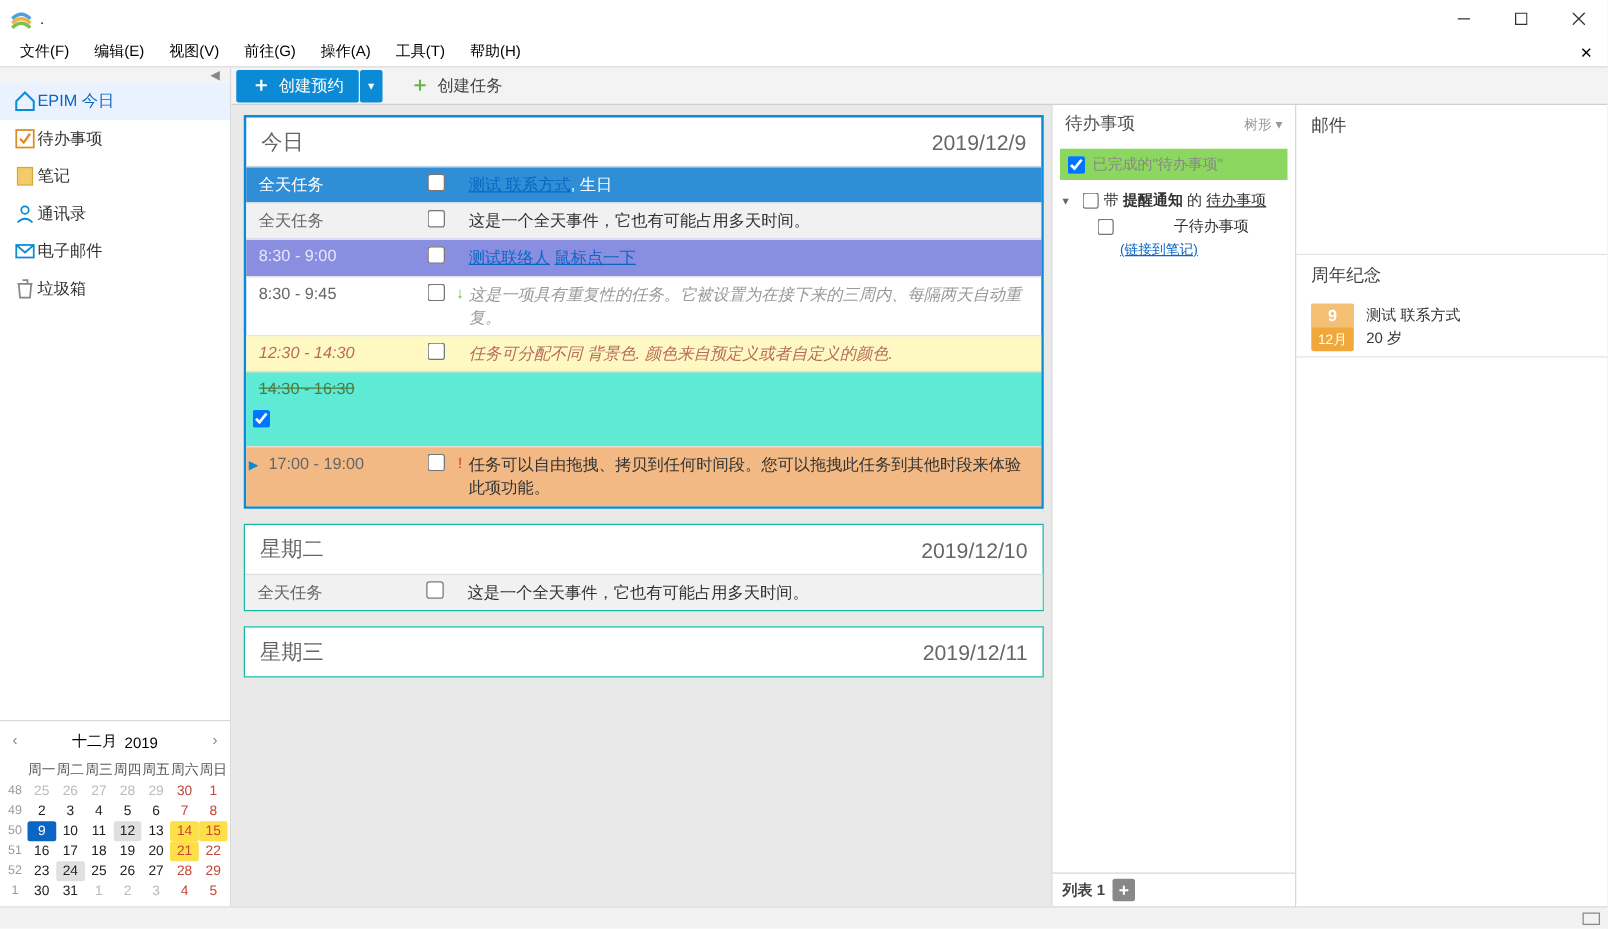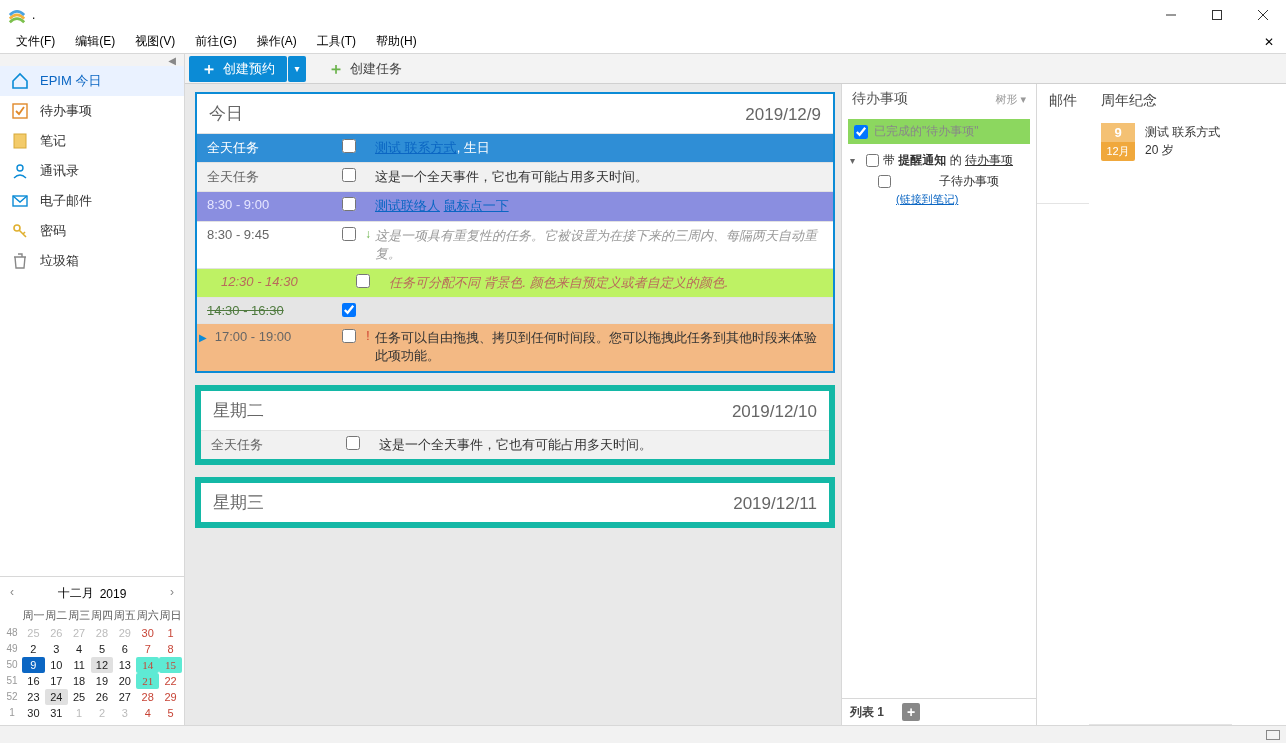--- a/index.html
+++ b/index.html
@@ -15,92 +15,92 @@
 
 .menubar { height:24px; border-bottom:1px solid #d8d8d8; background:#fff; display:flex; align-items:center; padding:0 6px; position:relative; }
 .menu-item { padding:3px 10px; cursor:pointer; }
 .menu-close { margin-left:auto; padding:0 6px; cursor:pointer; }
 
 
 .main { display:flex; height:calc(100% - 30px - 24px - 18px); }
 .sidebar { width:185px; border-right:1px solid #d8d8d8; display:flex; flex-direction:column; background:#fff; }
 .sidebar-collapse { height:12px; background:#f3f3f3; display:flex; align-items:center; justify-content:flex-end; padding-right:8px; cursor:pointer; color:#888; font-size:10px; }
 .nav { flex:0 0 auto; }
-.nav-item { height:30px; display:flex; align-items:center; gap:10px; padding:0 10px; cursor:pointer; color:#333; }
+.nav-item { height:30px; display:flex; align-items:center; padding:0 10px; cursor:pointer; color:#333; }
 .nav-item.active { background:#eaf2ff; color:#0b66c3; }
 .nav-icon { width:20px; height:20px; display:flex; align-items:center; justify-content:center; }
 .nav-label { font-size:13px; }
 
 
 .mini-cal-wrap { margin-top:auto; border-top:1px solid #d8d8d8; padding:4px 2px; }
 .mini-cal-head { display:flex; align-items:center; justify-content:center; gap:6px; font-size:12px; padding:4px 0; position:relative; }
 .mini-cal-nav { position:absolute; top:4px; color:#888; cursor:pointer; padding:0 6px; }
 .mini-cal-nav.prev { left:2px; }
 .mini-cal-nav.next { right:2px; }
 .mini-cal-grid { display:grid; grid-template-columns:20px repeat(7,1fr); font-size:11px; }
 .mini-cal-grid > div { text-align:center; padding:2px 0; }
 .mini-cal-dow { color:#555; }
 .mini-cal-wk { color:#999; font-size:10px; }
 .mini-cal-day { cursor:pointer; border-radius:2px; color:#222; }
 .mini-cal-day.other { color:#bbb; }
 .mini-cal-day.sat,.mini-cal-day.sun { color:#c74436; }
 .mini-cal-day.sel { background:#0b66c3; color:#fff; }
 .mini-cal-day.hl { background:#e0e0e0; }
-.mini-cal-day.red-hl { background:#5eead4; color:#c74436;font-family:Liberation Serif, serif; }
+.mini-cal-day.red-hl { background:#fde047; color:#c74436; }
 
 
 .content { flex:1; display:flex; flex-direction:column; background:#e9e9e9; }
 .toolbar { height:30px; display:flex; align-items:center; background:#f3f3f3; border-bottom:1px solid #d0d0d0; padding:0 4px; gap:0; }
 .tb-btn { display:flex; align-items:center; gap:6px; padding:4px 12px; cursor:pointer; color:#444; font-size:13px; }
 .tb-btn.primary { background:#0b8bd6; color:#fff; border-radius:2px; }
 .tb-btn .plus { font-weight:bold; font-size:16px; line-height:14px; }
 .tb-dd { width:18px; height:26px; background:#0b8bd6; color:#fff; display:flex; align-items:center; justify-content:center; margin-left:1px; border-radius:2px; cursor:pointer; font-size:10px; }
 .tb-btn.secondary .plus { color:#6ab34b; }
 
 .cols { flex:1; display:flex; gap:0; overflow:hidden; }
 .col-agenda { flex:1; padding:8px 6px 8px 10px; overflow:auto; }
 .col-todos { width:195px; background:#fff; border-left:1px solid #d8d8d8; display:flex; flex-direction:column; }
-.col-right { width:250px; background:#fff; border-left:1px solid #d8d8d8; display:flex; flex-direction:row; }
-
-
-.day-block { background:#fff; border:6px solid #14b8a6; margin-bottom:12px; }
+.col-right { width:250px; background:#fff; border-left:1px solid #d8d8d8; display:flex; flex-direction:column; }
+
+
+.day-block { background:#fff; border:1px solid #14b8a6; margin-bottom:12px; }
 .day-block.today { border-color:#0b8bd6; border-width:2px; }
 .day-head { display:flex; justify-content:space-between; align-items:flex-end; padding:8px 12px; font-size:17px; color:#666; }
 .entry { display:flex; align-items:flex-start; border-top:1px solid #e2e2e2; }
 .entry-time { width:140px; padding:5px 10px; font-size:13px; color:#666; }
 .entry-chk { width:24px; padding:5px 0; display:flex; align-items:center; justify-content:center; }
 .entry-chk input { width:14px; height:14px; }
 .entry-mark { width:14px; padding:5px 0; display:flex; align-items:flex-start; justify-content:center; font-size:12px; }
 .entry-text { flex:1; padding:5px 8px 5px 0; font-size:13px; line-height:1.4; color:#333; }
 .link-span { color:#0b66c3; text-decoration:underline; cursor:pointer; }
 .entry.bg-blue { background:#2f8ed6; color:#fff; }
 .entry.bg-blue .entry-time,.entry.bg-blue .entry-text { color:#fff; }
 .entry.bg-grey { background:#f1f1f1; }
 .entry.bg-purple { background:#8a8ee0; }
 .entry.bg-purple .entry-time { color:#e6e6ff; }
-.entry.bg-salmon { background:#bef264;padding-left:14px; }
+.entry.bg-salmon { background:#fef9c3; }
 .entry.bg-salmon .entry-text,.entry.bg-salmon .entry-time { color:#b96a5b; font-style:italic; }
-.entry.bg-green { background:#e5e5e5; }
+.entry.bg-green { background:#5eead4;flex-direction:column; }
 .entry.bg-green .entry-text,.entry.bg-green .entry-time { color:#4f7a3e; text-decoration:line-through; }
 .entry.bg-orange { background:#f3b984; }
 .entry .cur-arrow { color:#0b8bd6; font-size:10px; position:relative; left:-8px; }
 
 
 .panel-head { display:flex; justify-content:space-between; align-items:center; padding:6px 10px; font-size:14px; color:#555; border-bottom:1px solid transparent; }
 .panel-head .mode { font-size:11px; color:#999; cursor:pointer; }
 .todo-strip { background:#8cd75f; margin:4px 6px 6px; padding:4px 6px; display:flex; align-items:center; gap:6px; }
 .todo-strip input { width:14px; height:14px; }
 .todo-strip span { color:#888; font-size:12px; }
 .todo-tree { padding:0 8px; font-size:12px; color:#333; }
 .tt-row { display:flex; align-items:center; gap:4px; padding:2px 0; }
 .tt-row .expander { color:#666; font-size:10px; width:12px; cursor:pointer; }
 .tt-row input { width:13px; height:13px; }
 .tt-indent { padding-left:28px;gap:48px; }
 .tt-link { color:#0b66c3; text-decoration:underline; cursor:pointer; font-size:11px; }
-.todo-footer { margin-top:auto; display:flex; align-items:center; gap:18px; padding:4px 8px; border-top:1px solid #d8d8d8; font-size:12px; font-weight:bold; color:#444; }
+.todo-footer { margin-top:auto; display:flex; align-items:center; gap:6px; padding:4px 8px; border-top:1px solid #d8d8d8; font-size:12px; font-weight:bold; color:#444; }
 .todo-add { width:18px; height:18px; background:#888; color:#fff; display:flex; align-items:center; justify-content:center; font-size:14px; border-radius:2px; cursor:pointer; line-height:1; }
 
 
 .right-pane { border-bottom:1px solid #e4e4e4; }
 .right-pane .panel-head { font-size:14px; padding:8px 12px; color:#444; }
 .anniv-item { display:flex; gap:10px; padding:4px 12px; align-items:flex-start; }
 .anniv-date { width:34px; text-align:center; background:#f0a83c; color:#fff; font-size:11px; border-radius:2px; }
 .anniv-date .d { background:#f4c174; padding:2px 0; font-weight:bold; font-size:13px; }
 .anniv-date .m { padding:2px 0; }
 .anniv-text { font-size:12px; color:#333; line-height:1.5; }
@@ -192,29 +192,20 @@
           <span class="nav-label">通讯录</span>
         </div>
         <div class="nav-item">
           <span class="nav-icon">
             <svg width="20" height="20" viewBox="0 0 20 20">
               <rect x="3" y="5" width="14" height="10" fill="none" stroke="#0b8bd6" stroke-width="1.4"></rect>
               <path d="M3 5 L10 11 L17 5" fill="none" stroke="#0b8bd6" stroke-width="1.4"></path>
             </svg>
           </span>
           <span class="nav-label">电子邮件</span>
-        </div>
-        <div class="nav-item">
-          <span class="nav-icon">
-            <svg width="20" height="20" viewBox="0 0 20 20">
-              <circle cx="7" cy="7" r="3" fill="none" stroke="#e0b030" stroke-width="1.6"></circle>
-              <path d="M9 9 L16 16 M13 13 L15 11" stroke="#e0b030" stroke-width="1.6"></path>
-            </svg>
-          </span>
-          <span class="nav-label">密码</span>
         </div>
         <div class="nav-item">
           <span class="nav-icon">
             <svg width="20" height="20" viewBox="0 0 20 20">
               <path d="M5 6 H15 L14 17 H6 Z M4 6 H16 M8 3 H12 V6" fill="none" stroke="#888" stroke-width="1.4"></path>
             </svg>
           </span>
           <span class="nav-label">垃圾箱</span>
         </div>
       </div>

